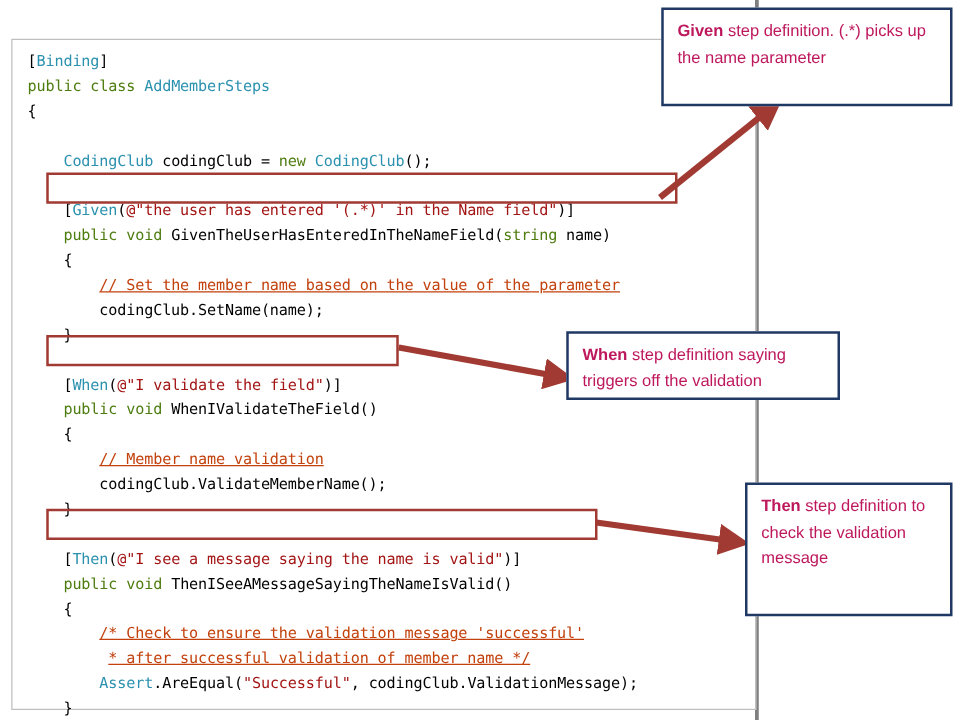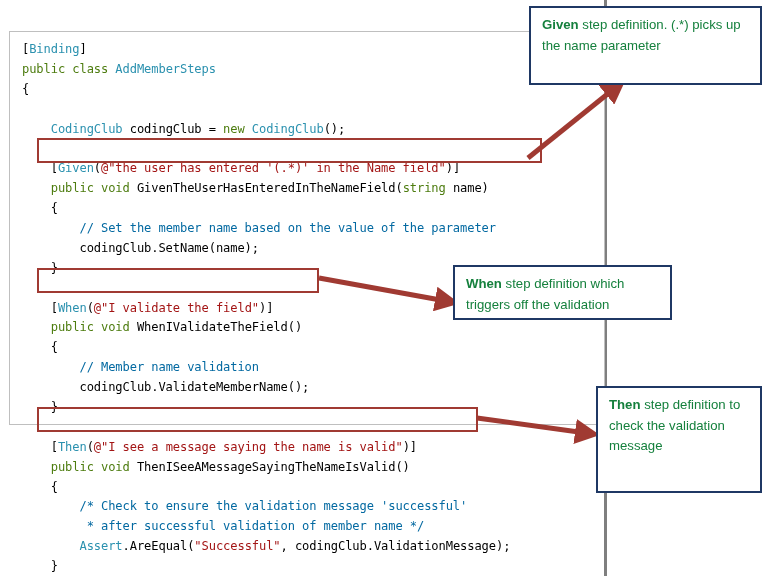--- a/index.html
+++ b/index.html
@@ -25,21 +25,21 @@
     background: #7F7F7F;
     z-index: 1;
   }
 
   
   #code-panel {
     position: absolute;
     left: 9px;
     top: 31px;
     width: 596px;
-    height: 394px;
+    height: 537px;
     border: 1px solid #BFBFBF;
     background: #ffffff;
     box-sizing: border-box;
     z-index: 2;
   }
 
   #code-listing {
     position: absolute;
     left: 12px;
     top: 8px;
@@ -50,21 +50,21 @@
     white-space: pre;
     color: #000000;
     letter-spacing: -0.1px;
   }
   #code-listing .ln { display: block; height: 19.9px; }
 
   
   .k  { color: #4d7c0f; }  
   .t  { color: #2B91AF; }  
   .s  { color: #A31515; }  
-  .c  { color: #0369a1; }  
+  .c  { color: #c2410c; text-decoration: underline; }  
   .p  { color: #000000; }  
 
   
   .code-highlight {
     position: absolute;
     border: 2px solid #A03A32;
     box-sizing: border-box;
     z-index: 4;
     background: transparent;
   }
@@ -75,21 +75,21 @@
   
   .callout {
     position: absolute;
     border: 2px solid #1F3864;
     background: #ffffff;
     box-sizing: border-box;
     z-index: 6;
     font-family: "Liberation Sans", sans-serif;
     font-size: 13.2px;
     line-height: 20.5px;
-    color: #15803d;
+    color: #be185d;
     padding: 7px 9px 6px 11px;
   }
   .callout b { font-weight: bold; }
 
   #callout-given { left: 529px; top: 6px;   width: 233px; height: 79px; }
   #callout-when  { left: 453px; top: 265px; width: 219px; height: 55px; }
   #callout-then  { left: 596px; top: 386px; width: 166px; height: 107px; }
 
   
   .arrow-svg {
@@ -139,18 +139,18 @@
     </marker>
   </defs>
   <line x1="3" y1="4" x2="112" y2="19" stroke="#A03A32" stroke-width="5" marker-end="url(#ah3)"></line>
 </svg>
 
 <div class="callout" id="callout-given">
   <b>Given</b><span> step definition. (.*) picks up the name parameter</span>
 </div>
 
 <div class="callout" id="callout-when">
-  <b>When</b><span> step definition which triggers off the validation</span>
+  <b>When</b><span> step definition saying triggers off the validation</span>
 </div>
 
 <div class="callout" id="callout-then">
   <b>Then</b><span> step definition to check the validation message</span>
 </div>
 
 </body></html>

